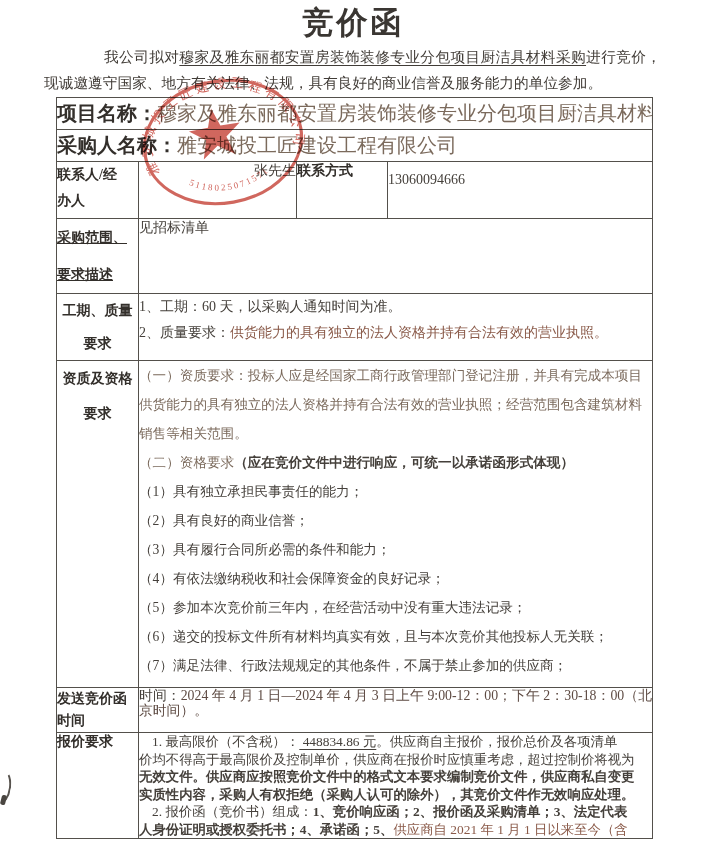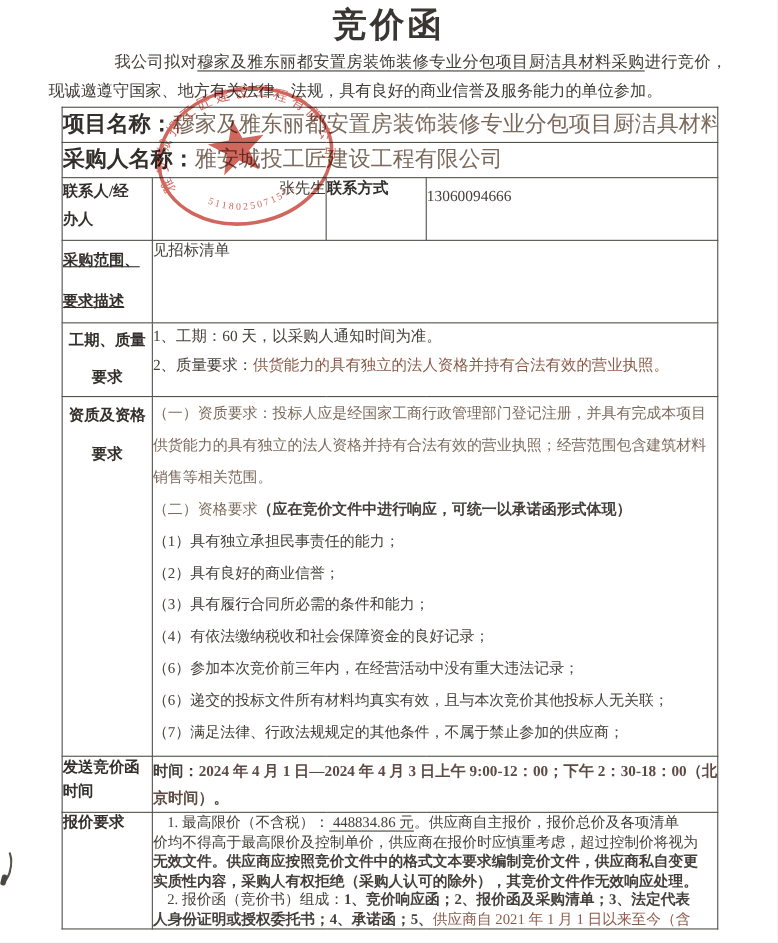--- a/index.html
+++ b/index.html
@@ -70,21 +70,21 @@
   td.inlinecell .lbl-inline{font-weight:bold;color:#332f2b;}
   td.val{
     font-size:14px;
     color:#45403b;
   }
   td.v-mid{vertical-align:middle;text-align:right;}
   td.pad9{padding-left:9px;}
   td.padtop8{padding-top:8px;}
   td.qualcell{padding:8px 9px 0 9px;font-size:13.6px;}
   td.qualcell .tline{line-height:29px;white-space:nowrap;}
-  td.sendcell{padding:4px 10px 0 9px;font-size:13.8px;line-height:25px;text-align:justify;font-weight:bold;}
+  td.sendcell{padding:4px 10px 0 9px;font-size:13.8px;line-height:15px;text-align:justify;}
   td.quotecell{padding:3px 8px 0 8px;font-size:13.4px;}
   td.quotecell .tline{line-height:17.5px;white-space:nowrap;}
   .ind{padding-left:13px;}
   td.schedcell{padding:5px 0 0 9px;font-size:14px;line-height:26px;}
 
   .stamp{
     position:absolute;
     left:139px;top:62px;
     width:168px;height:165px;
     opacity:.82;
@@ -160,21 +160,21 @@
           </th>
       <td class="qualcell" colspan="3">
             <div class="tline"><span class="c-g">（一）资质要求：投标人应是经国家工商行政管理部门登记注册，并具有完成本项目</span></div>
             <div class="tline"><span class="c-g">供货能力的具有独立的法人资格并持有合法有效的营业执照；经营范围包含建筑材料</span></div>
             <div class="tline"><span class="c-g">销售等相关范围。</span></div>
             <div class="tline"><span class="c-g">（二）资格要求</span><span class="b">（应在竞价文件中进行响应，可统一以承诺函形式体现）</span></div>
             <div class="tline"><span>（1）具有独立承担民事责任的能力；</span></div>
             <div class="tline"><span>（2）具有良好的商业信誉；</span></div>
             <div class="tline"><span>（3）具有履行合同所必需的条件和能力；</span></div>
             <div class="tline"><span>（4）有依法缴纳税收和社会保障资金的良好记录；</span></div>
-            <div class="tline"><span>（6）参加本次竞价前三年内，在经营活动中没有重大违法记录；</span></div>
+            <div class="tline"><span>（5）参加本次竞价前三年内，在经营活动中没有重大违法记录；</span></div>
             <div class="tline"><span>（6）递交的投标文件所有材料均真实有效，且与本次竞价其他投标人无关联；</span></div>
             <div class="tline"><span>（7）满足法律、行政法规规定的其他条件，不属于禁止参加的供应商；</span></div>
           </td>
     </tr>
     <tr style="height:43px">
       <th class="lbl lh22">
             <div>发送竞价函</div>
             <div>时间</div>
           </th>
       <td class="sendcell" colspan="3"><span>时间：</span><span class="c-br">2024 年 4 月 1 日—2024 年 4 月 3 日上午 9:00-12：00；下午 2：30-18：00（北京时间）。</span></td>

